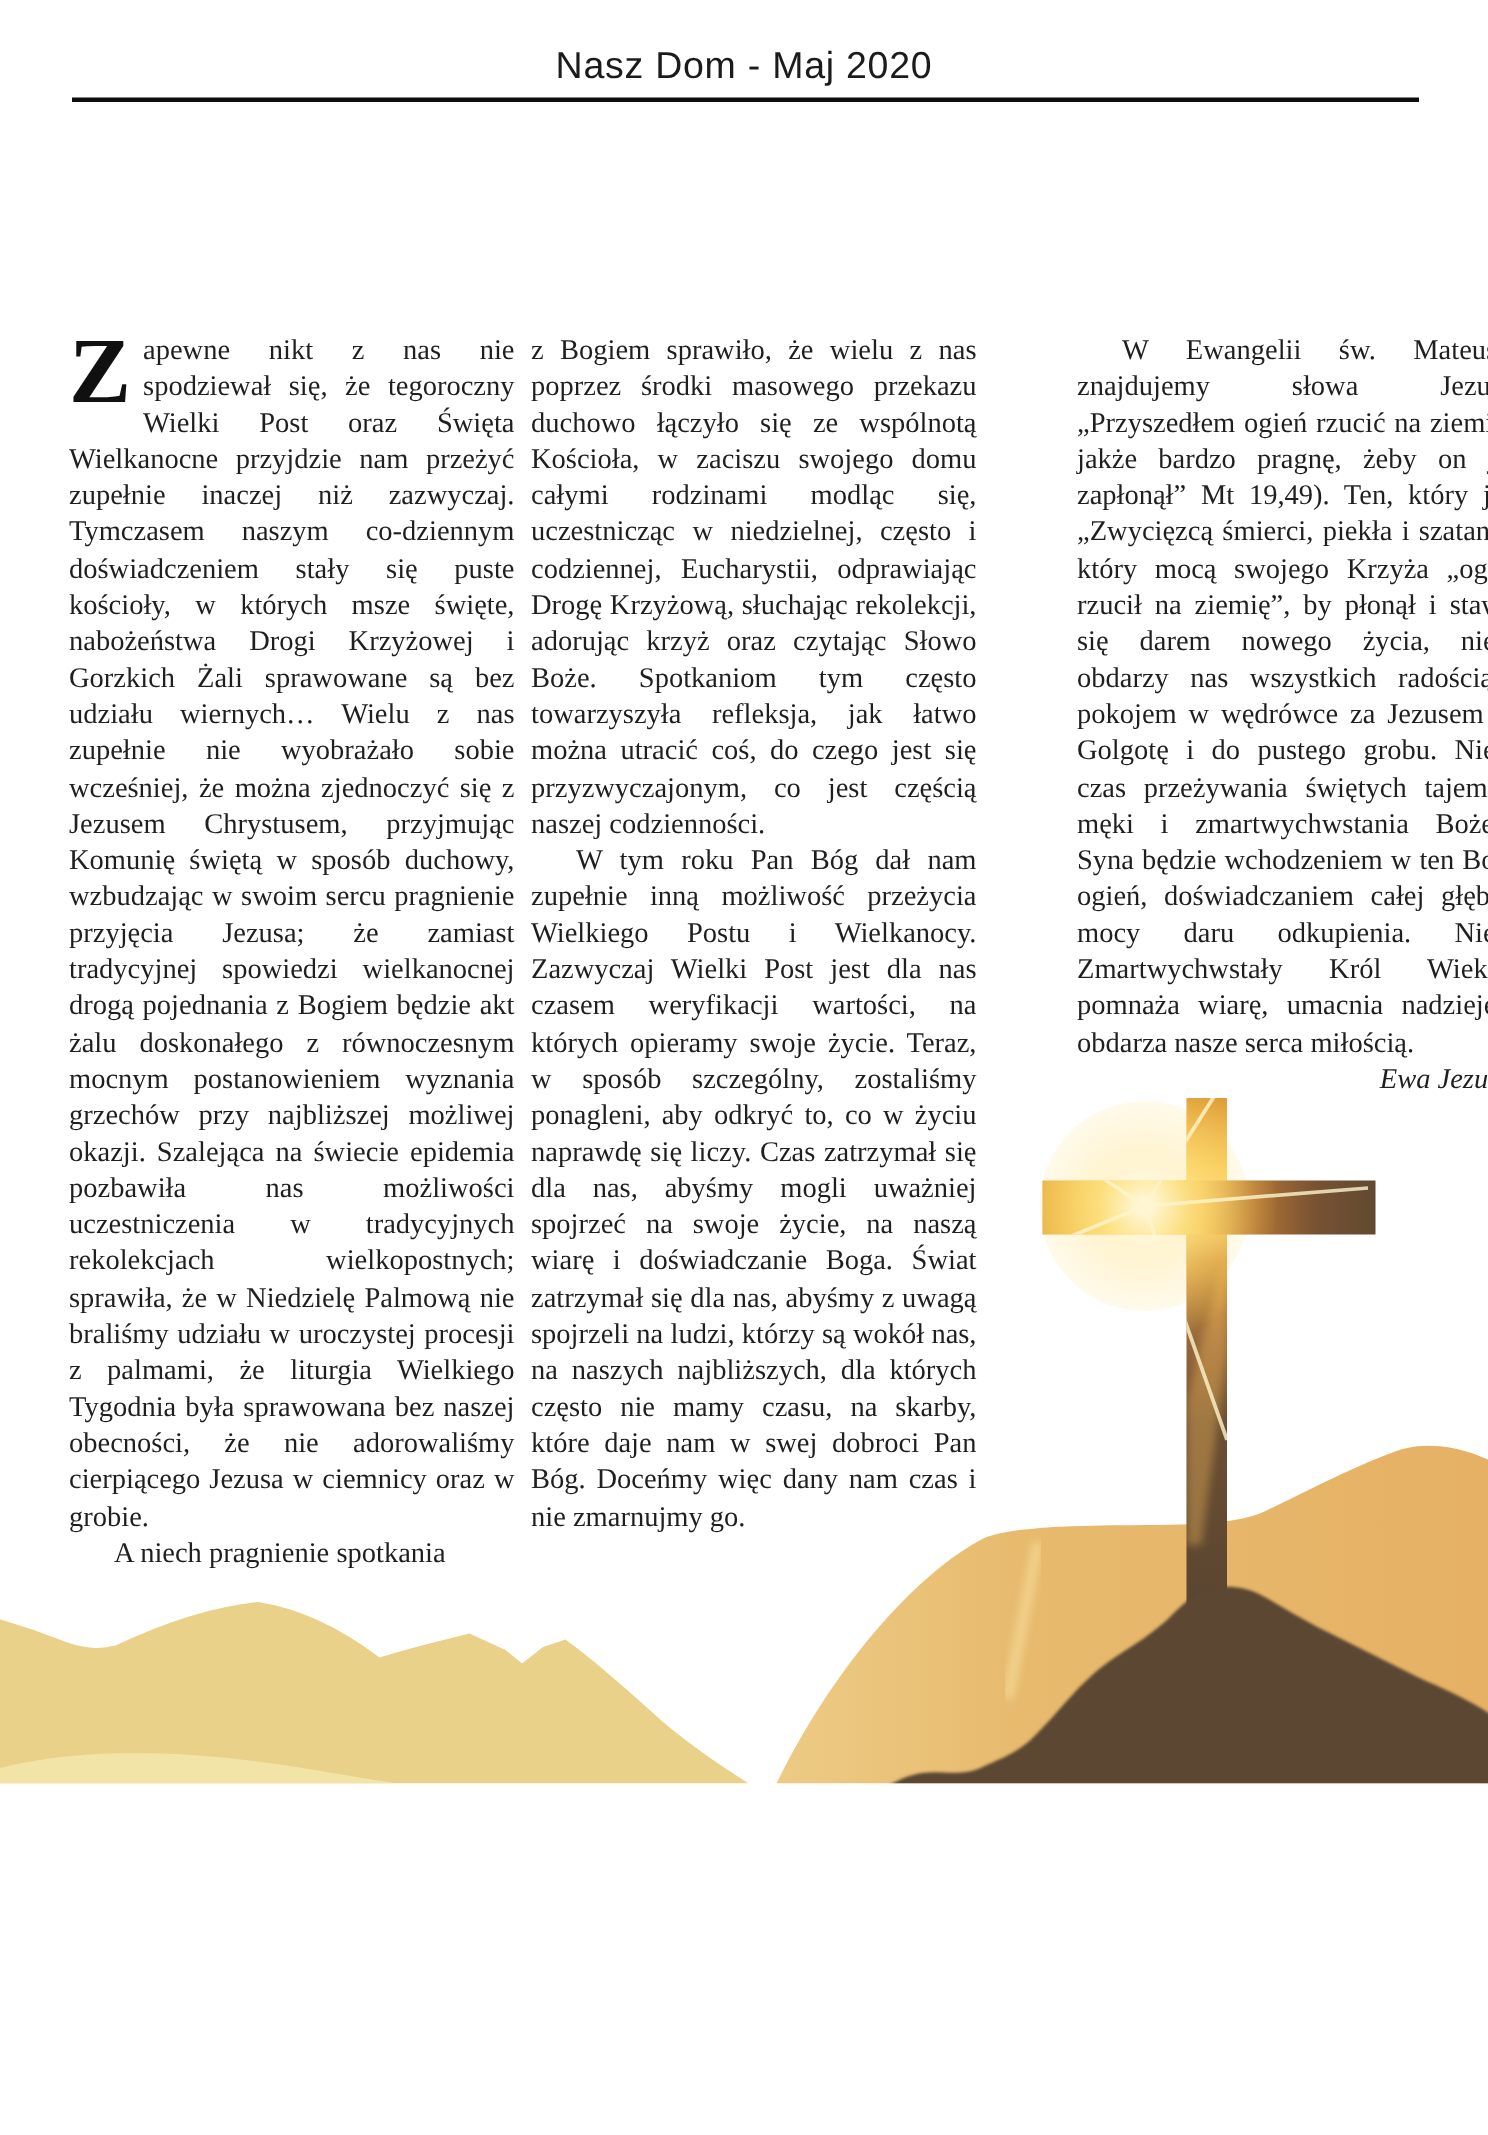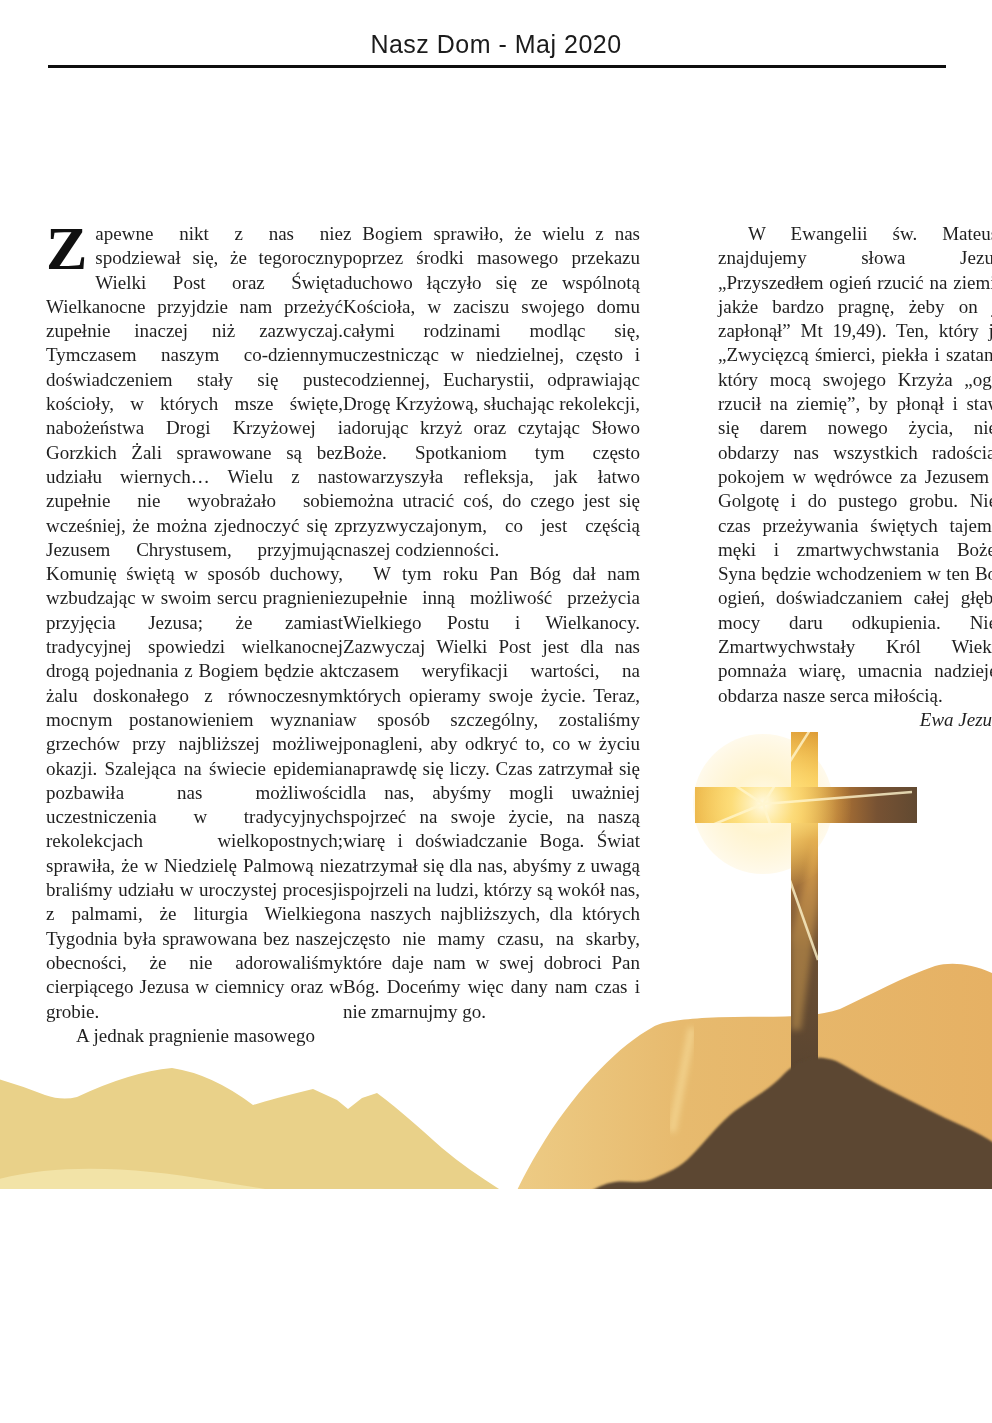--- a/index.html
+++ b/index.html
@@ -23,21 +23,21 @@
   .title-line {
     display:block; font-family:"Liberation Sans", sans-serif; font-weight:700;
     font-size:71px; line-height:62px; transform:scaleX(0.76);
     transform-origin:50% 50%; white-space:nowrap;
     text-shadow: 1px 0 #181818, -1px 0 #181818, 0 1px #181818, 0 -1px #181818;
   }
   .col {
     position:absolute; top:222px; width:297px; text-align:justify;
     font-size:19px; line-height:24.3px; color:#1f1f1f;
   }
-  #col1 { left:46px; } #col2 { left:343px; } #col3 { left:683px;margin-left:35px; }
+  #col1 { left:46px; } #col2 { left:354px; } #col3 { left:683px;margin-left:35px; }
   .col p { margin:0; }
   .col p.indent { text-indent:30px; }
   .dropcap {
     float:left; font-size:62px; line-height:46px; padding:3px 8px 0 0;
     font-weight:bold; color:#101010;
   }
   .author {
     text-align:right; font-style:italic; font-size:19px; margin-top:5px;
     padding-right:6px; color:#1f1f1f;
   }
@@ -47,21 +47,21 @@
 <body>
 
 <div id="page">
 
   <div class="header-title">Nasz Dom - Maj 2020</div>
   <div class="header-rule"></div>
 
 
   <div class="col" id="col1">
     <p><span class="dropcap">Z</span><span>apewne nikt z nas nie spodziewał się, że tegoroczny Wielki Post oraz Święta Wielkanocne przyjdzie nam przeżyć zupełnie inaczej niż zazwyczaj. Tymczasem naszym co-dziennym doświadczeniem stały się puste kościoły, w których msze święte, nabożeństwa Drogi Krzyżowej i Gorzkich Żali sprawowane są bez udziału wiernych… Wielu z nas zupełnie nie wyobrażało sobie wcześniej, że można zjednoczyć się z Jezusem Chrystusem, przyjmując Komunię świętą w sposób duchowy, wzbudzając w swoim sercu pragnienie przyjęcia Jezusa; że zamiast tradycyjnej spowiedzi wielkanocnej drogą pojednania z Bogiem będzie akt żalu doskonałego z równoczesnym mocnym postanowieniem wyznania grzechów przy najbliższej możliwej okazji. Szalejąca na świecie epidemia pozbawiła nas możliwości uczestniczenia w tradycyjnych rekolekcjach wielkopostnych; sprawiła, że w Niedzielę Palmową nie braliśmy udziału w uroczystej procesji z palmami, że liturgia Wielkiego Tygodnia była sprawowana bez naszej obecności, że nie adorowaliśmy cierpiącego Jezusa w ciemnicy oraz w grobie.</span></p>
-    <p class="indent">A jednak pragnienie masowego</p>
+    <p class="indent">A niech pragnienie spotkania</p>
   </div>
 
   <div class="col" id="col2">
     <p>z Bogiem sprawiło, że wielu z nas poprzez środki masowego przekazu duchowo łączyło się ze wspólnotą Kościoła, w zaciszu swojego domu całymi rodzinami modląc się, uczestnicząc w niedzielnej, często i codziennej, Eucharystii, odprawiając Drogę Krzyżową, słuchając rekolekcji, adorując krzyż oraz czytając Słowo Boże. Spotkaniom tym często towarzyszyła refleksja, jak łatwo można utracić coś, do czego jest się przyzwyczajonym, co jest częścią naszej codzienności.</p>
     <p class="indent">W tym roku Pan Bóg dał nam zupełnie inną możliwość przeżycia Wielkiego Postu i Wielkanocy. Zazwyczaj Wielki Post jest dla nas czasem weryfikacji wartości, na których opieramy swoje życie. Teraz, w sposób szczególny, zostaliśmy ponagleni, aby odkryć to, co w życiu naprawdę się liczy. Czas zatrzymał się dla nas, abyśmy mogli uważniej spojrzeć na swoje życie, na naszą wiarę i doświadczanie Boga. Świat zatrzymał się dla nas, abyśmy z uwagą spojrzeli na ludzi, którzy są wokół nas, na naszych najbliższych, dla których często nie mamy czasu, na skarby, które daje nam w swej dobroci Pan Bóg. Doceńmy więc dany nam czas i nie zmarnujmy go.</p>
   </div>
 
   <div class="col" id="col3">
     <p class="indent">W Ewangelii św. Mateusza znajdujemy słowa Jezusa: „Przyszedłem ogień rzucić na ziemię i jakże bardzo pragnę, żeby on już zapłonął” Mt 19,49). Ten, który jest „Zwycięzcą śmierci, piekła i szatana”, który mocą swojego Krzyża „ogień rzucił na ziemię”, by płonął i stawał się darem nowego życia, niech obdarzy nas wszystkich radością i pokojem w wędrówce za Jezusem na Golgotę i do pustego grobu. Niech czas przeżywania świętych tajemnic męki i zmartwychwstania Bożego Syna będzie wchodzeniem w ten Boży ogień, doświadczaniem całej głębi i mocy daru odkupienia. Niech Zmartwychwstały Król Wieków pomnaża wiarę, umacnia nadzieję i obdarza nasze serca miłością.</p>
     <p class="author">Ewa Jezusa</p>

